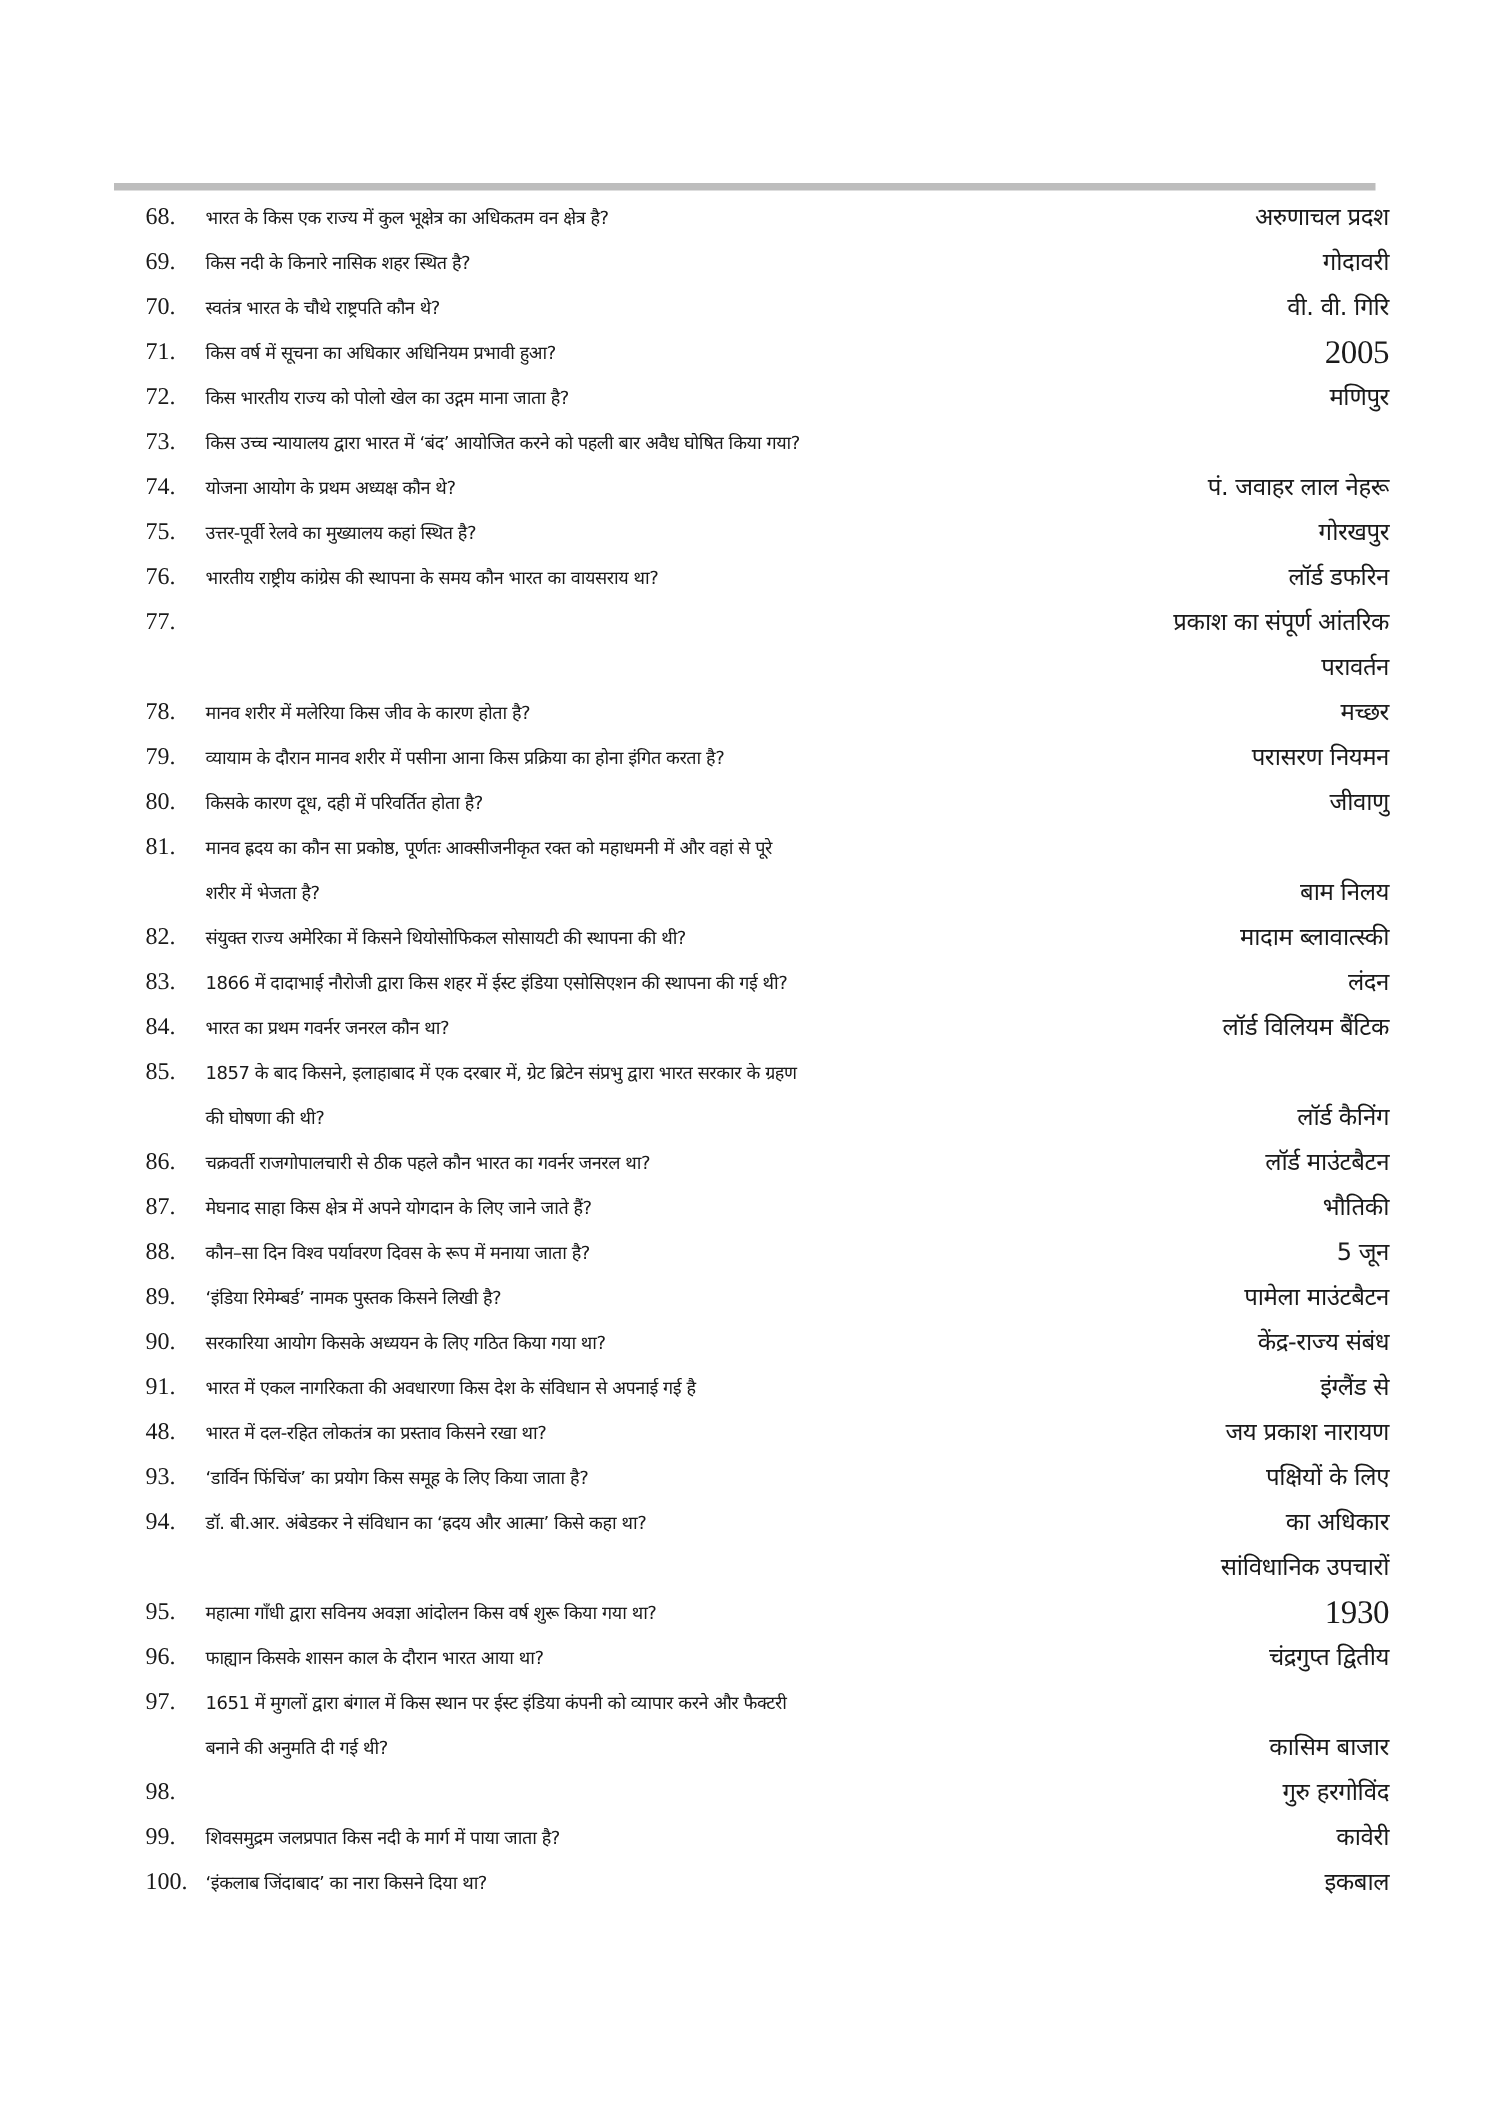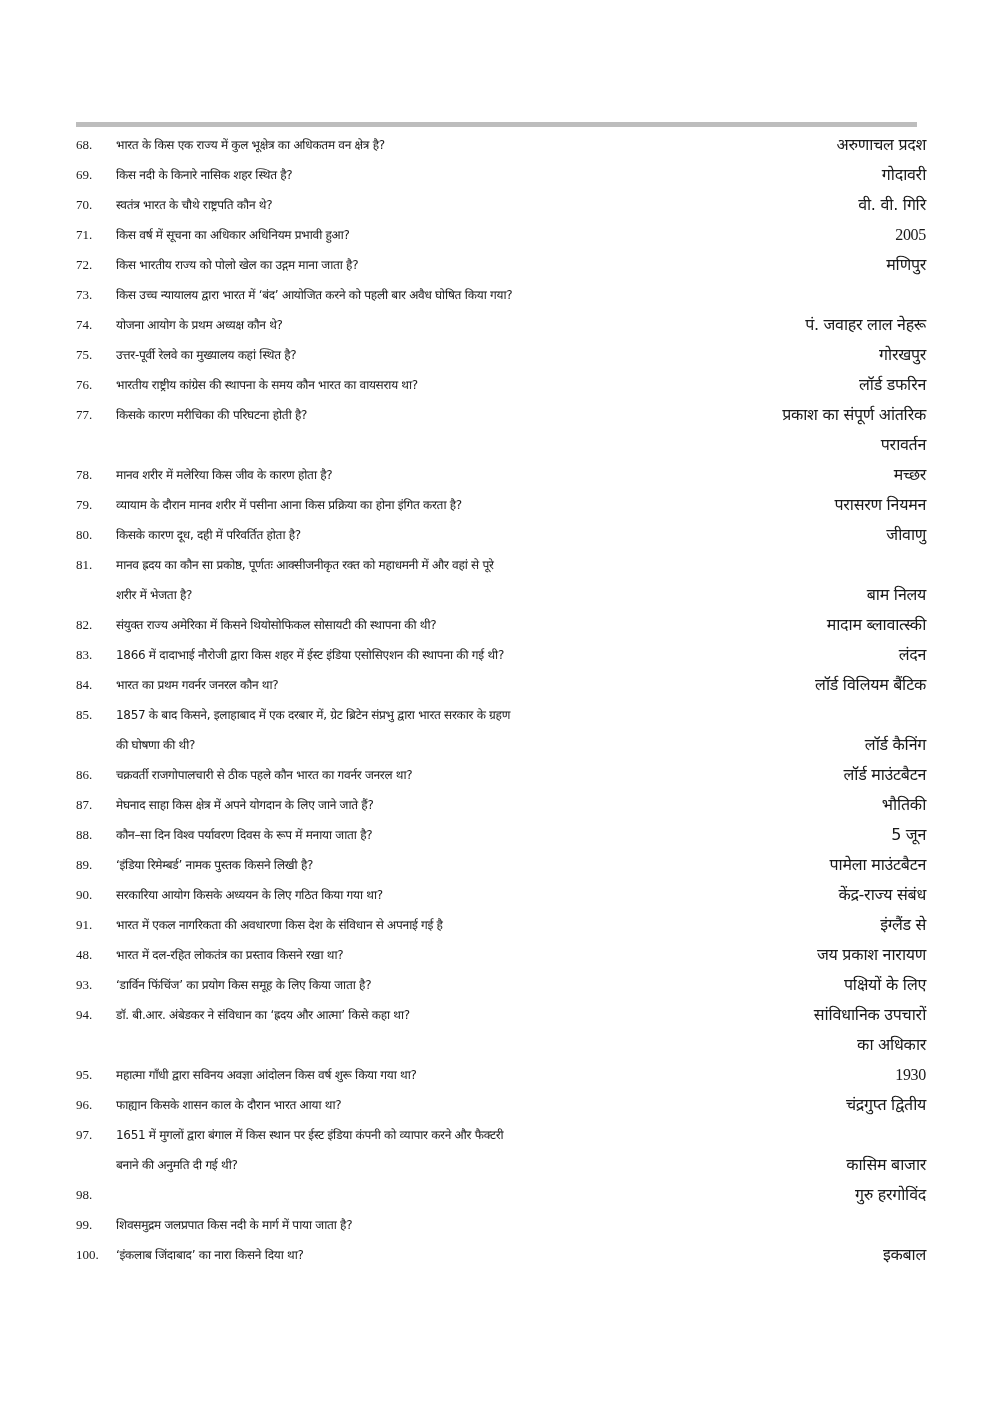--- a/index.html
+++ b/index.html
@@ -34,23 +34,24 @@
     }
     .qa-item {
       display: flex;
       align-items: flex-start;
       margin: 0;
       padding: 0;
     }
     .qa-num {
       width: 40px;
       flex: 0 0 40px;
-      font-size: 13px;
+      font-size: 16px;
       line-height: 30px;
       height: 30px;
+      margin-left: 21px;
     }
     .qa-question {
       width: 614px;
       flex: 0 0 614px;
       font-size: 12px;
       line-height: 30px;
       font-family: "DejaVu Sans", "Liberation Sans", sans-serif;
       letter-spacing: -0.3px;
     }
     .qa-answer {
@@ -59,21 +60,21 @@
       line-height: 30px;
       font-family: "DejaVu Sans", "Liberation Sans", sans-serif;
       letter-spacing: -0.3px;
       display: flex;
       flex-direction: column;
       justify-content: flex-end;
       align-items: flex-end;
     }
     .qa-answer.numeric, .qa-answer .numeric {
       font-family: "Liberation Serif", "DejaVu Serif", serif;
-      font-size: 16px;
+      font-size: 22px;
     }
     .line { display: block; height: 30px; white-space: nowrap; }
   </style>
 </head>
 <body>
 
 <div class="top-rule"></div>
 
 <ol class="qa-list" id="qa-list">
     <li class="qa-item">
@@ -150,21 +151,20 @@
       <span class="qa-question">
         <span class="line">भारतीय राष्ट्रीय कांग्रेस की स्थापना के समय कौन भारत का वायसराय था?</span>
       </span>
       <span class="qa-answer">
         <span class="line">लॉर्ड डफरिन</span>
       </span>
     </li>
     <li class="qa-item">
       <span class="qa-num">77.</span>
       <span class="qa-question">
-        <span class="line">किसके कारण मरीचिका की परिघटना होती है?</span>
         <span class="line"></span>
       </span>
       <span class="qa-answer">
         <span class="line">प्रकाश का संपूर्ण आंतरिक</span>
         <span class="line">परावर्तन</span>
       </span>
     </li>
     <li class="qa-item">
       <span class="qa-num">78.</span>
       <span class="qa-question">
@@ -313,22 +313,22 @@
         <span class="line">पक्षियों के लिए</span>
       </span>
     </li>
     <li class="qa-item">
       <span class="qa-num">94.</span>
       <span class="qa-question">
         <span class="line">डॉ. बी.आर. अंबेडकर ने संविधान का ‘ह्रदय और आत्मा’ किसे कहा था?</span>
         <span class="line"></span>
       </span>
       <span class="qa-answer">
+        <span class="line">का अधिकार</span>
         <span class="line">सांविधानिक उपचारों</span>
-        <span class="line">का अधिकार</span>
       </span>
     </li>
     <li class="qa-item">
       <span class="qa-num">95.</span>
       <span class="qa-question">
         <span class="line">महात्मा गाँधी द्वारा सविनय अवज्ञा आंदोलन किस वर्ष शुरू किया गया था?</span>
       </span>
       <span class="qa-answer">
         <span class="line numeric">1930</span>
       </span>
@@ -356,20 +356,23 @@
     <li class="qa-item">
       <span class="qa-num">98.</span>
       <span class="qa-answer">
         <span class="line">गुरु हरगोविंद</span>
       </span>
     </li>
     <li class="qa-item">
       <span class="qa-num">99.</span>
       <span class="qa-question">
         <span class="line">शिवसमुद्रम जलप्रपात किस नदी के मार्ग में पाया जाता है?</span>
+      </span>
+      <span class="qa-answer">
+        <span class="line">कावेरी</span>
       </span>
     </li>
     <li class="qa-item">
       <span class="qa-num">100.</span>
       <span class="qa-question">
         <span class="line">‘इंकलाब जिंदाबाद’ का नारा किसने दिया था?</span>
       </span>
       <span class="qa-answer">
         <span class="line">इकबाल</span>
       </span>

